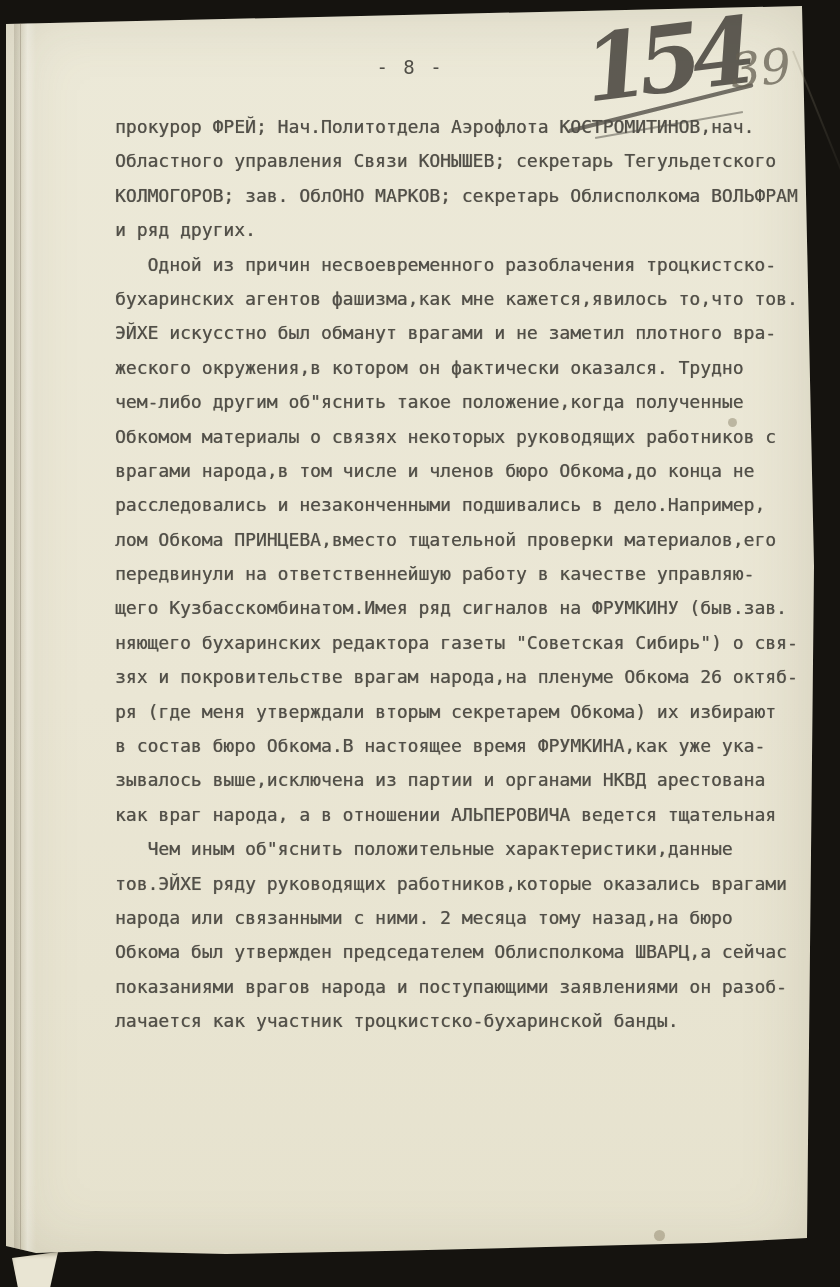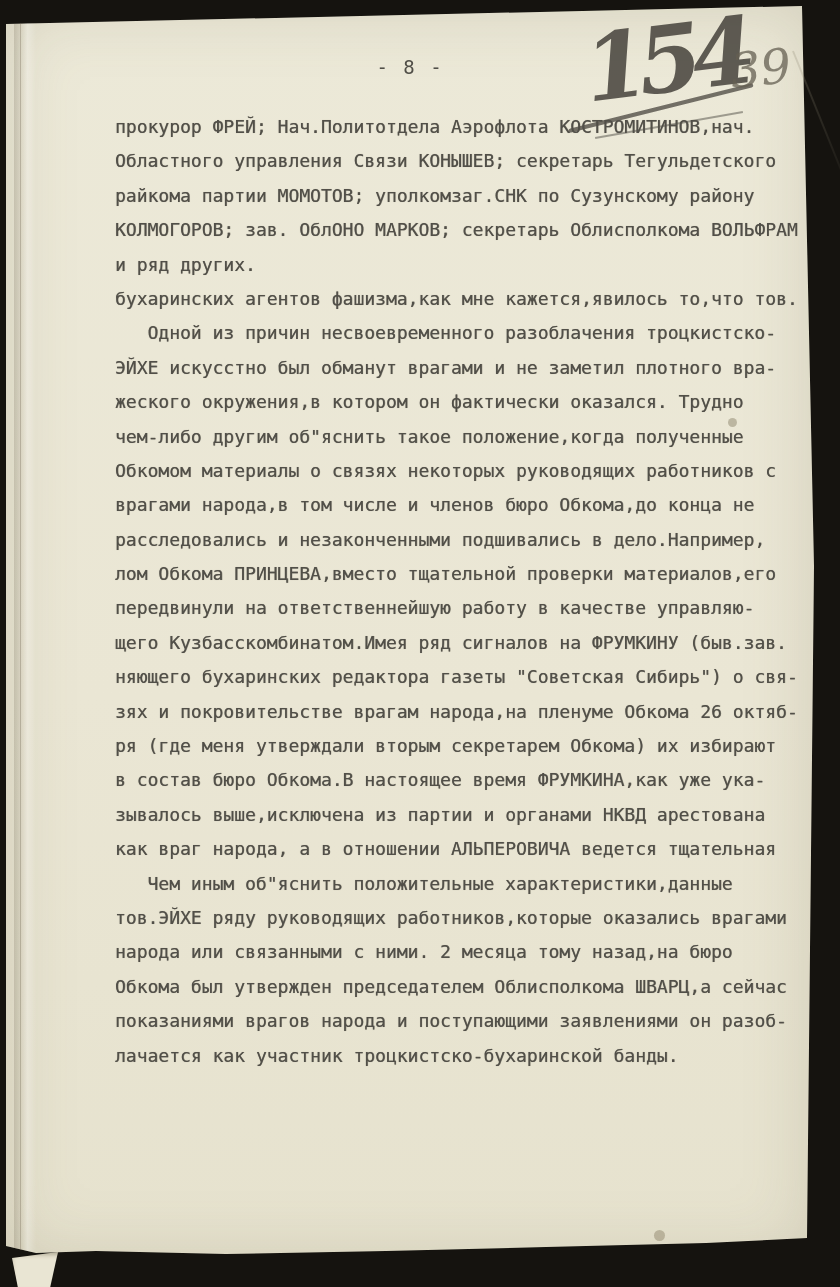--- a/index.html
+++ b/index.html
@@ -90,27 +90,26 @@
 
   <div class="hw-crossed">154</div>
   <div class="strike-mark"></div>
   <div class="strike-mark2"></div>
   <div class="hw-folio">39</div>
 
   <div class="text-block">
       <div>
         <div class="line">прокурор ФРЕЙ; Нач.Политотдела Аэрофлота КОСТРОМИТИНОВ,нач.</div>
         <div class="line">Областного управления Связи КОНЫШЕВ; секретарь Тегульдетского</div>
-        <div class="line">райкома партии МОМОТОВ; уполкомзаг.СНК по Сузунскому району</div>
         <div class="line">КОЛМОГОРОВ; зав. ОблОНО МАРКОВ; секретарь Облисполкома ВОЛЬФРАМ</div>
         <div class="line">и ряд других.</div>
       </div>
       <div>
+        <div class="line first">Одной из причин несвоевременного разоблачения троцкистско-</div>
         <div class="line">бухаринских агентов фашизма,как мне кажется,явилось то,что тов.</div>
-        <div class="line first">Одной из причин несвоевременного разоблачения троцкистско-</div>
         <div class="line">ЭЙХЕ искусстно был обманут врагами и не заметил плотного вра-</div>
         <div class="line">жеского окружения,в котором он фактически оказался. Трудно</div>
         <div class="line">чем-либо другим об"яснить такое положение,когда полученные</div>
         <div class="line">Обкомом материалы о связях некоторых руководящих работников с</div>
         <div class="line">врагами народа,в том числе и членов бюро Обкома,до конца не</div>
         <div class="line">расследовались и незаконченными подшивались в дело.Например,</div>
         <div class="line">лом Обкома ПРИНЦЕВА,вместо тщательной проверки материалов,его</div>
         <div class="line">передвинули на ответственнейшую работу в качестве управляю-</div>
         <div class="line">щего Кузбасскомбинатом.Имея ряд сигналов на ФРУМКИНУ (быв.зав.</div>
         <div class="line">няющего бухаринских редактора газеты "Советская Сибирь") о свя-</div>

